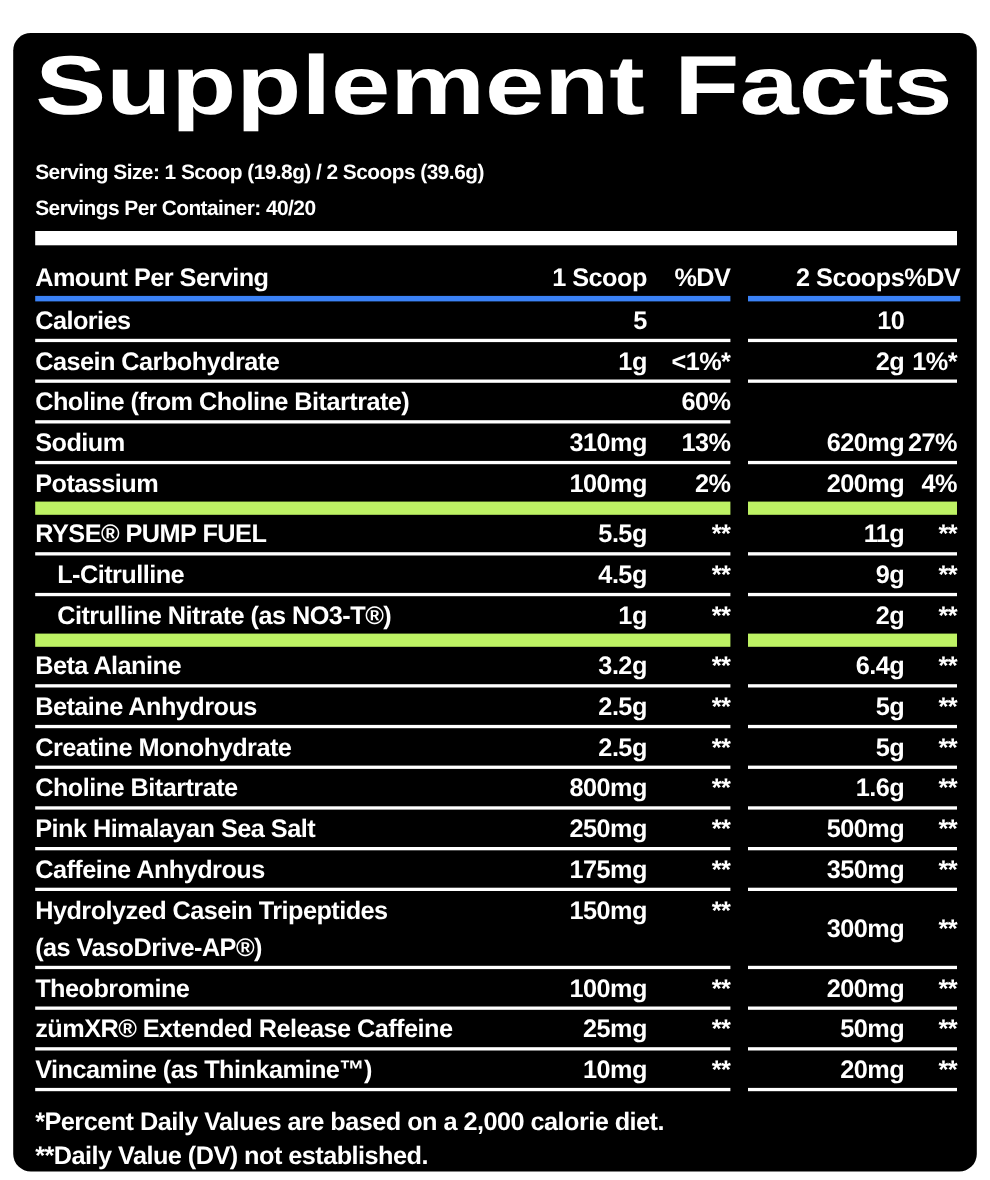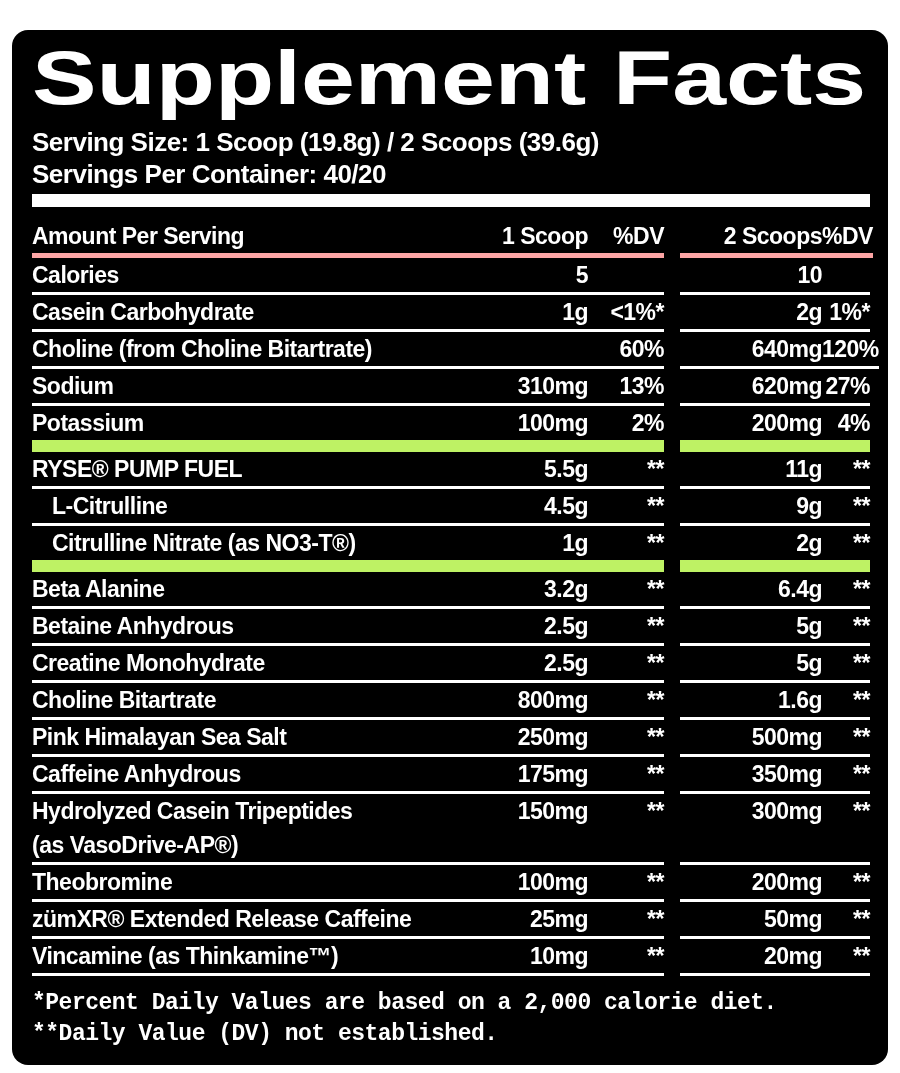--- a/index.html
+++ b/index.html
@@ -3,41 +3,41 @@
 <meta charset="utf-8">
 <style>
   html,body{margin:0;padding:0;background:#ffffff;}
   body{width:900px;height:1073px;position:relative;font-family:"Liberation Sans",sans-serif;}
   .panel{
     position:absolute;left:12px;top:30px;width:876px;height:1035px;
     background:#000;border-radius:16px;box-sizing:border-box;
     padding:6px 18px 4px 20px;color:#fff;font-weight:bold;overflow:hidden;
   }
   .title-wrap{height:86px;overflow:visible;}
-  .serving-block{margin-top:4px;font-size:26px;line-height:32px;letter-spacing:-0.5px;}
+  .serving-block{margin-top:20px;font-size:19px;line-height:32px;letter-spacing:-0.5px;}
   .bar-full{height:13px;background:#fff;margin-top:4px;}
   
   .row,.hdr-row{display:flex;align-items:stretch;}
   .seg-left{flex:0 0 632px;display:flex;align-items:flex-start;}
   .seg-gap{flex:0 0 16px;}
-  .seg-right{flex:1;display:flex;align-items:flex-start;}
+  .seg-right{flex:1;display:flex;align-items:center;}
   .hdr-row{margin-top:2px;}
-  .hdr-row .seg-left,.hdr-row .seg-right{border-bottom:5px solid #fca5a5;align-items:flex-end;}
+  .hdr-row .seg-left,.hdr-row .seg-right{border-bottom:5px solid #3b82f6;align-items:flex-end;}
   .hdr-row .cell{padding-top:10px;}
   .cell{font-size:23px;line-height:34px;letter-spacing:-0.5px;white-space:nowrap;}
   .c-name{flex:1;text-align:left;overflow:hidden;}
   .c-amt1{flex:0 0 118px;text-align:right;}
   .c-dv1{flex:0 0 76px;text-align:right;}
   .c-amt2{flex:0 0 142px;text-align:right;}
   .c-dv2{flex:1;text-align:right;}
   .row.d-thin .seg-left,.row.d-thin .seg-right{border-bottom:3px solid #fff;}
   .row.d-thick .seg-left,.row.d-thick .seg-right{border-bottom:12px solid #bef264;}
   .row .c-name.indent{padding-left:20px;}
   .name2{display:block;}
-  .footnotes{margin-top:12px;font-size:23px;line-height:31px;letter-spacing:-0.5px;font-family:Liberation Mono, monospace;}
+  .footnotes{margin-top:12px;font-size:23px;line-height:31px;letter-spacing:-0.5px;}
 </style>
 </head>
 <body>
 
 <div class="panel">
 
   <div class="title-wrap">
     <svg width="838" height="86">
       <text x="0" y="68" textLength="834" lengthAdjust="spacingAndGlyphs" font-family="Liberation Sans, sans-serif" font-size="76" font-weight="bold" fill="#ffffff">Supplement Facts</text>
     </svg>
@@ -89,24 +89,20 @@
       <div class="cell c-dv2">1%*</div>
     </div>
   </div>
 
   <div class="row d-thin">
     <div class="seg-left">
       <div class="cell c-name">Choline (from Choline Bitartrate)</div>
       <div class="cell c-dv1">60%</div>
     </div>
     <div class="seg-gap"></div>
-    <div class="seg-right">
-      <div class="cell c-amt2">640mg</div>
-      <div class="cell c-dv2">120%</div>
-    </div>
   </div>
 
   <div class="row d-thin">
     <div class="seg-left">
       <div class="cell c-name">Sodium</div>
       <div class="cell c-amt1">310mg</div>
       <div class="cell c-dv1">13%</div>
     </div>
     <div class="seg-gap"></div>
     <div class="seg-right">

